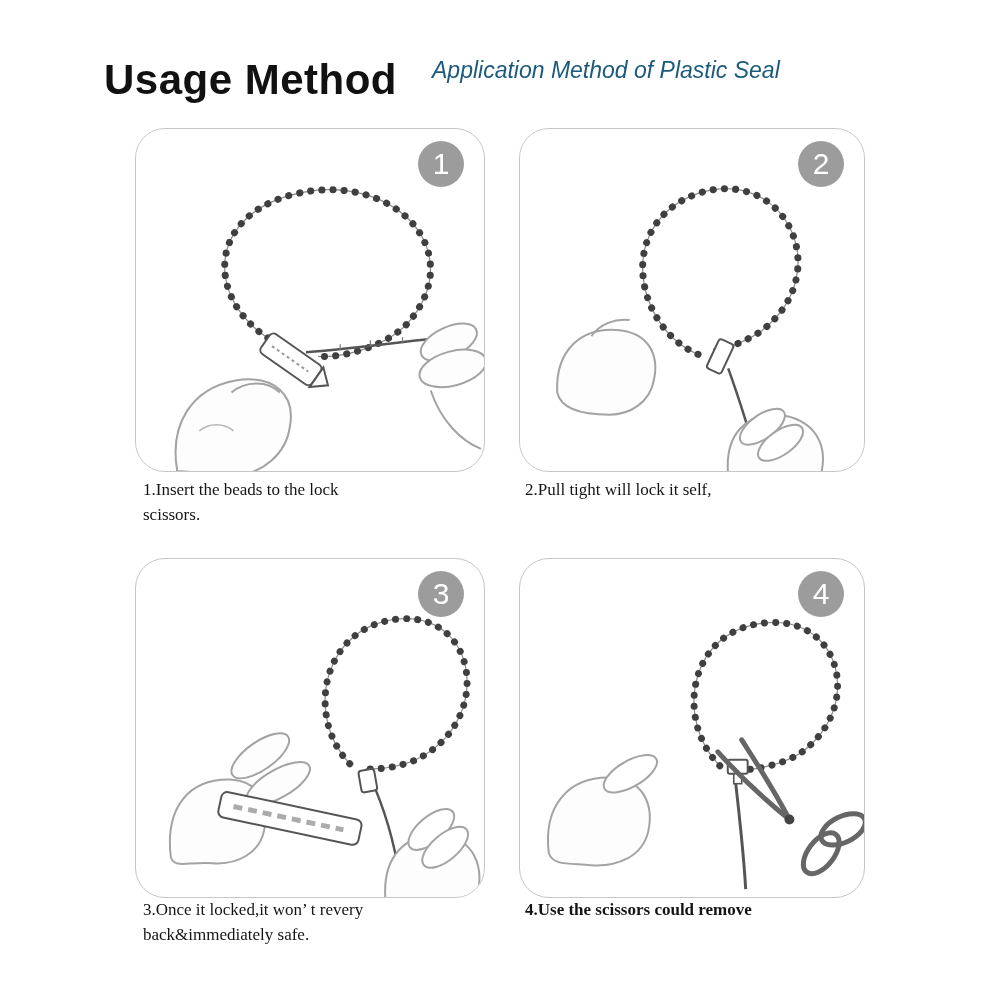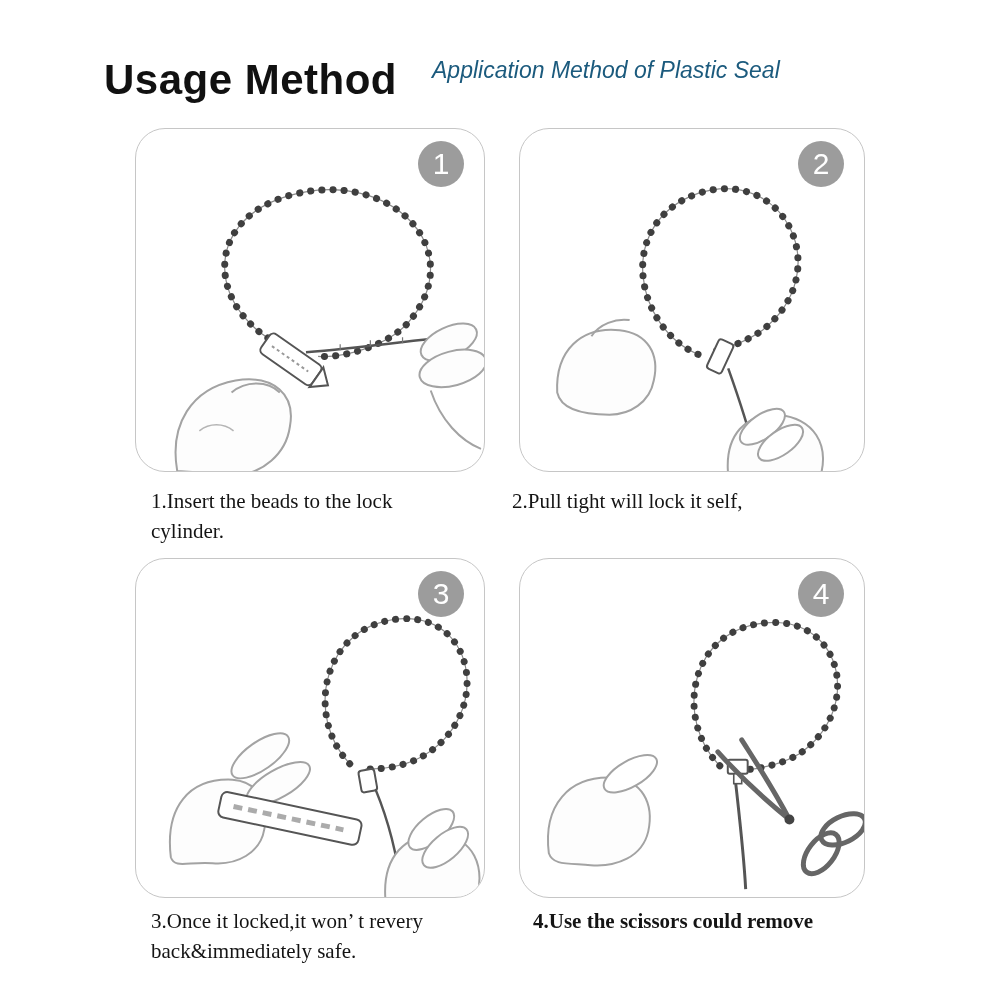--- a/index.html
+++ b/index.html
@@ -24,26 +24,26 @@
   .p3{left:135px;top:558px;width:348px;height:338px;}
   .p4{left:519px;top:558px;width:344px;height:338px;}
   .illus{position:absolute;left:0;top:0;width:100%;height:100%;}
   .badge{
     position:absolute;top:12px;right:20px;width:46px;height:46px;border-radius:50%;
     background:var(--badge_color,#9c9c9c);color:#fff;
     display:flex;align-items:center;justify-content:center;
     font-size:30px;font-weight:500;
   }
   .caption{
-    position:absolute;margin:8px;
-    font-family:"Liberation Serif",serif;font-size:21px;line-height:1.45;color:#141414;
+    position:absolute;margin:0;
+    font-family:"Liberation Serif",serif;font-size:17px;line-height:1.45;color:#141414;
   }
   .caption .line{display:block;}
   .c1{left:143px;top:478px;}
-  .c2{left:504px;top:478px;}
+  .c2{left:525px;top:478px;}
   .c3{left:143px;top:898px;font-family:Liberation Serif, serif;}
   .c4{left:525px;top:898px;font-weight:bold;}
 </style>
 </head>
 <body>
 
 <h1 class="page-title">Usage Method</h1>
 <div class="page-subtitle">Application Method of Plastic Seal</div>
 
 <section class="panel p1">
@@ -155,21 +155,21 @@
       <ellipse cx="322" cy="272" rx="13" ry="24" transform="rotate(64 322 272)" fill="none" stroke="#666" stroke-width="5"></ellipse>
     </g>
   </svg>
   <div class="badge">
     <span>4</span>
   </div>
 </section>
 
 <p class="caption c1">
   <span class="line">1.Insert the beads to the lock</span>
-  <span class="line">cylinder.</span>
+  <span class="line">scissors.</span>
 </p>
 <p class="caption c2">
   <span class="line">2.Pull tight will lock it self,</span>
 </p>
 <p class="caption c3">
   <span class="line">3.Once it locked,it won’ t revery</span>
   <span class="line">back&amp;immediately safe.</span>
 </p>
 <p class="caption c4">
   <span class="line">4.Use the scissors could remove</span>

